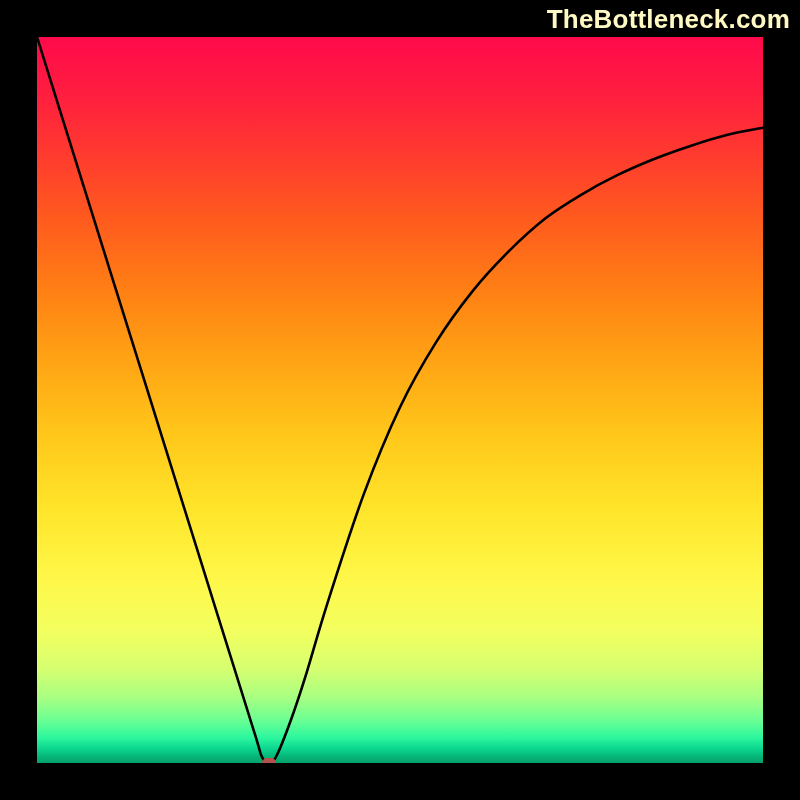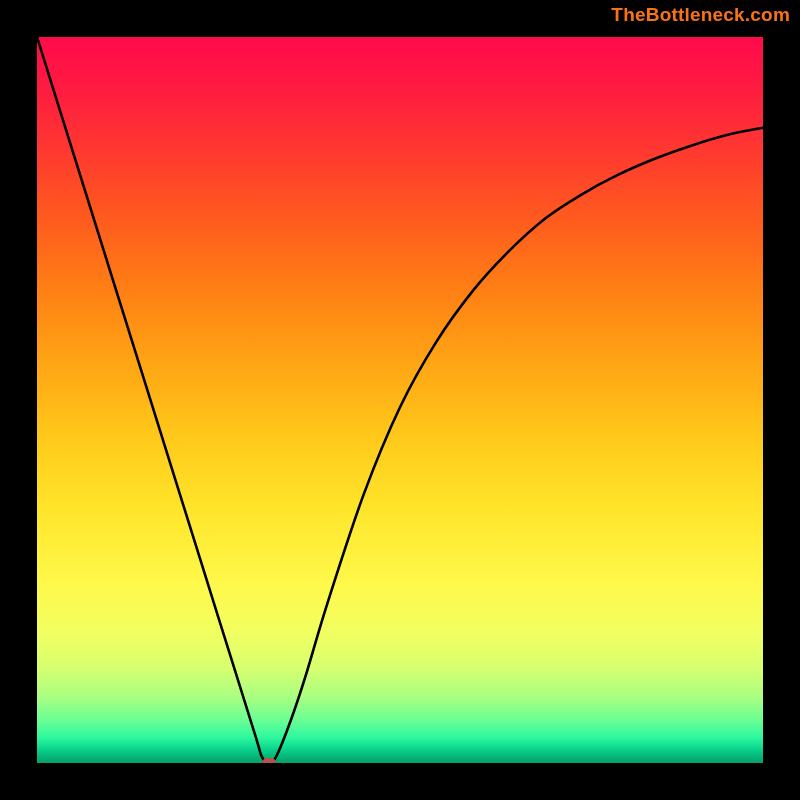--- a/index.html
+++ b/index.html
@@ -14,22 +14,22 @@
   .frame {
     position: relative;
     width: 800px;
     height: 800px;
     background: #000;
   }
   .watermark {
     position: absolute;
     top: 4px;
     right: 10px;
-    color: #f97316;
-    font-size: 19px;
+    color: #fef9c3;
+    font-size: 26px;
     font-weight: 600;
     letter-spacing: 0.2px;
     user-select: none;
   }
   .plot {
     position: absolute;
     left: 37px;
     top: 37px;
     width: 726px;
     height: 726px;

